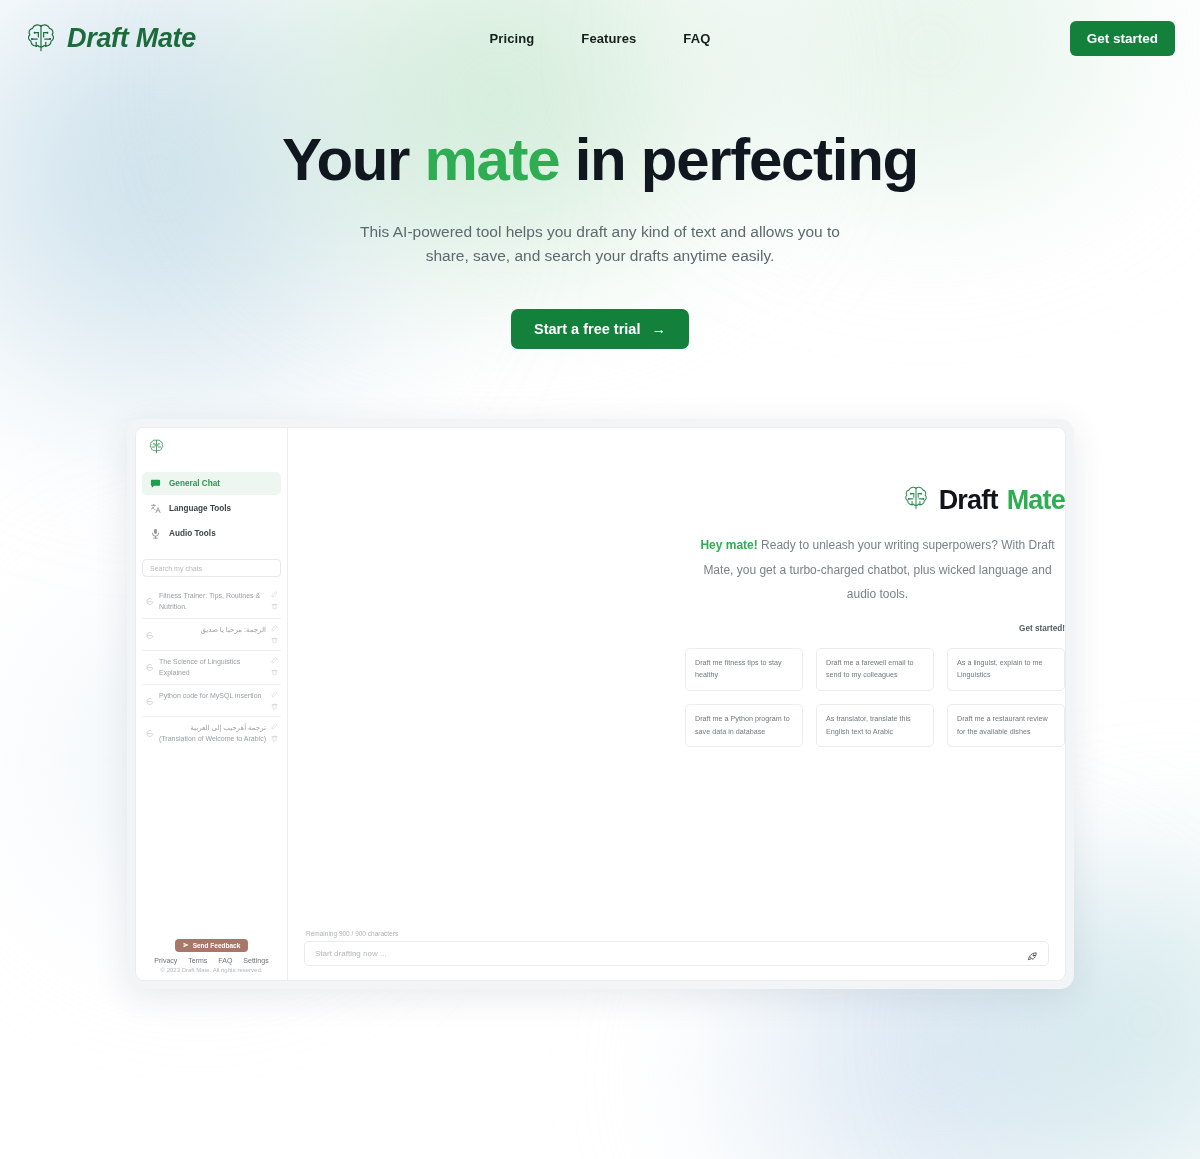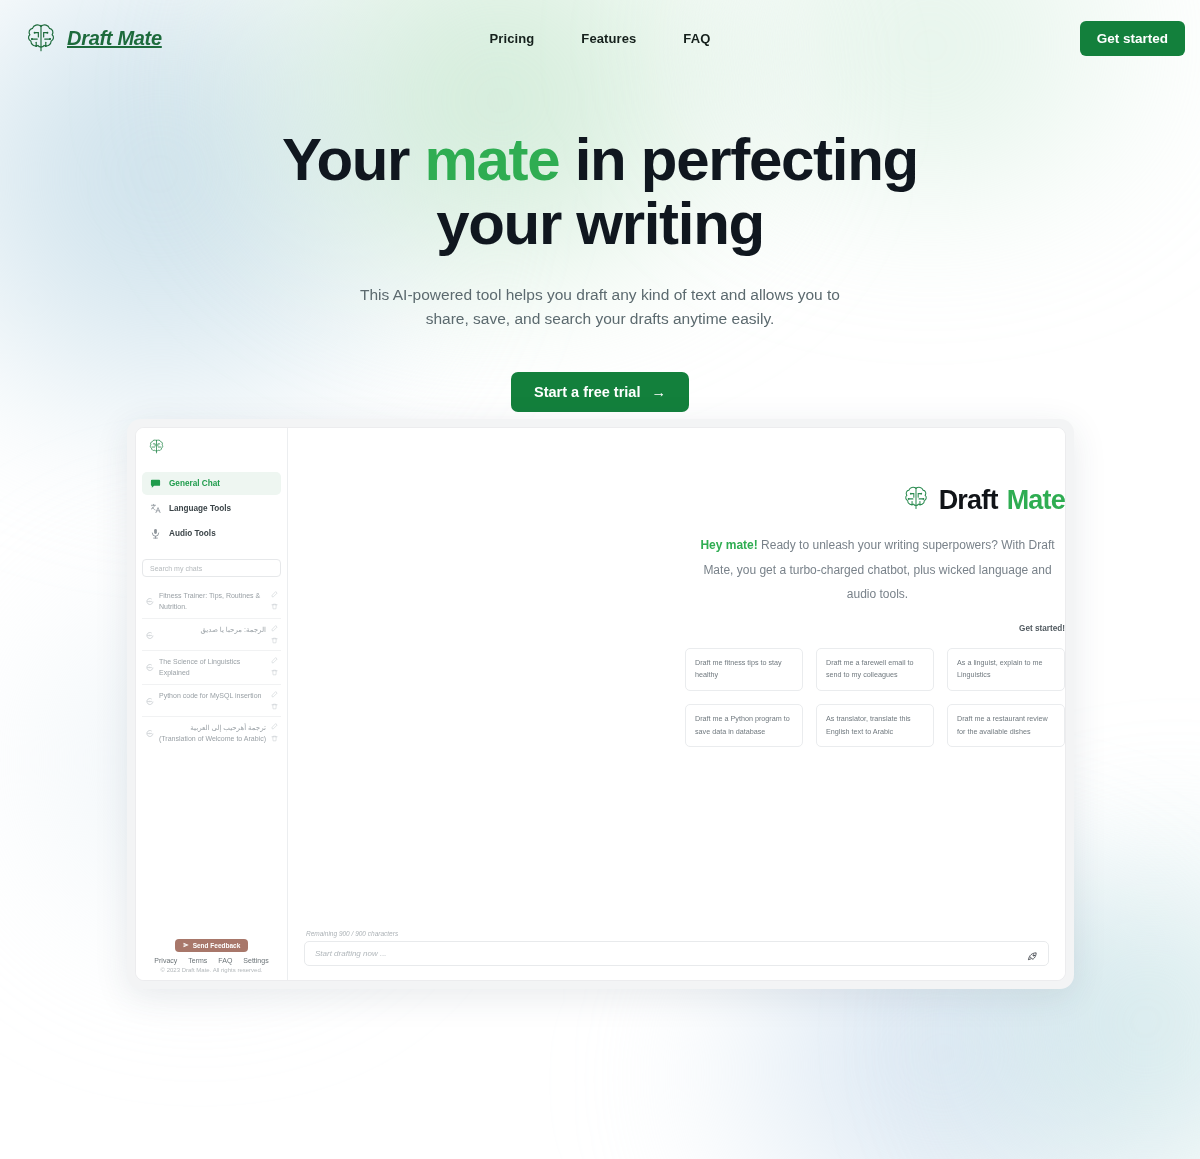--- a/index.html
+++ b/index.html
@@ -42,33 +42,33 @@
   .page { position: relative; z-index: 1; width: 1200px; height: 1159px; }
 
   
   .topnav {
     position: absolute; top: 0; left: 0; width: 1200px; height: 76px;
     display: flex; align-items: center;
   }
   .brand { position: absolute; left: 24px; display: flex; align-items: center; gap: 9px; }
   .brand-mark { width: 34px; height: 34px; display: block; }
   .brand-name {
-    font-size: 20px; font-weight: bold; font-style: italic;
-    color: #1d6b3c; letter-spacing: -0.3px; text-decoration: underline;
+    font-size: 27px; font-weight: bold; font-style: italic;
+    color: #1d6b3c; letter-spacing: -0.3px;
   }
   .navlinks {
     position: absolute; left: 0; width: 1200px;
     display: flex; justify-content: center; gap: 47px;
   }
   .navlink {
     font-size: 13px; color: #15201c; font-weight: 600; cursor: pointer;
     letter-spacing: 0.1px;
   }
   .cta-top {
-    position: absolute; right: 15px; top: 21px;
+    position: absolute; right: 25px; top: 21px;
     background: #13803c; color: #fff; border: none;
     font-size: 13.5px; font-weight: 600;
     padding: 10px 17px; border-radius: 6px; cursor: pointer;
     font-family: "Liberation Sans", sans-serif;
   }
 
   
   .hero { position: absolute; top: 128px; left: 0; width: 1200px; text-align: center; }
   .hero h1 {
     font-size: 60px; line-height: 1.06; font-weight: bold;
@@ -190,21 +190,21 @@
     margin-top: 15px; display: grid;
     grid-template-columns: repeat(3, 118px);
     gap: 13px 13px;
   }
   .prompt-card {
     border: 1px solid #eaecee; border-radius: 5px;
     background: #fff; padding: 8px 9px;
     font-size: 7.2px; line-height: 1.75; color: #70797f;
     min-height: 40px; cursor: pointer;
   }
-  .composer { margin-top: auto; padding: 0 16px 14px 16px; width: 100%; font-style: italic; }
+  .composer { margin-top: auto; padding: 0 16px 14px 16px; width: 100%; }
   .remaining { font-size: 6.5px; color: #adb3b7; margin-bottom: 4px; padding-left: 2px; }
   .input-box {
     height: 25px; border: 1px solid #e8eaec; border-radius: 5px;
     display: flex; align-items: center; padding: 0 10px;
     justify-content: space-between; background: #fff;
   }
   .input-box .ph { font-size: 8px; color: #b1b7bb; }
   .send-ic { width: 11px; height: 11px; }
 </style>
 </head>
@@ -254,21 +254,20 @@
       <span class="navlink">Features</span>
       <span class="navlink">FAQ</span>
     </nav>
 
     <button class="cta-top">Get started</button>
   </div>
 
   <div class="hero">
     <h1>
       <span>Your </span><span class="accent">mate</span><span> in perfecting</span><br>
-      <span>your writing</span>
     </h1>
     <p class="hero-sub">This AI-powered tool helps you draft any kind of text and allows you to share, save, and search your drafts anytime easily.</p>
     <button class="hero-cta">
       <span>Start a free trial</span>
       <span>→</span>
     </button>
   </div>
 
   <div class="mock-frame">
     <div class="mock-app">

